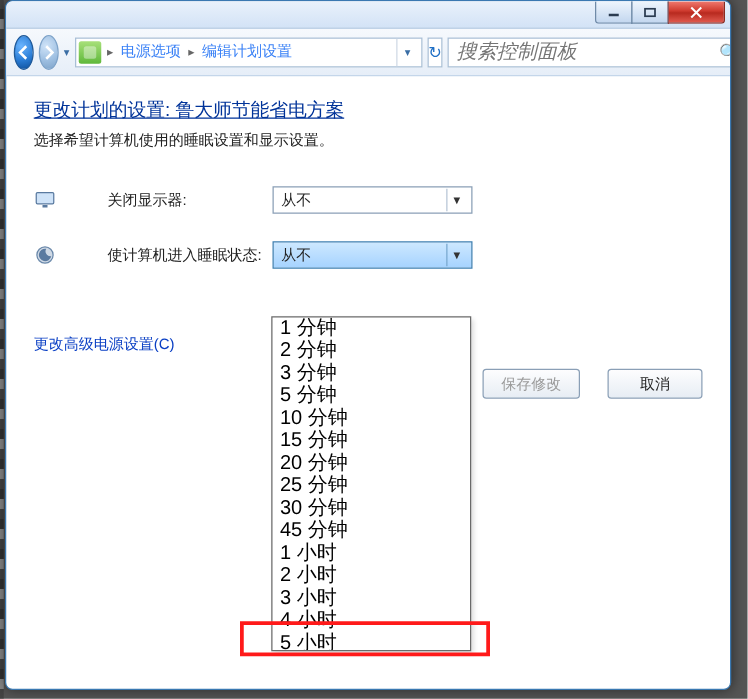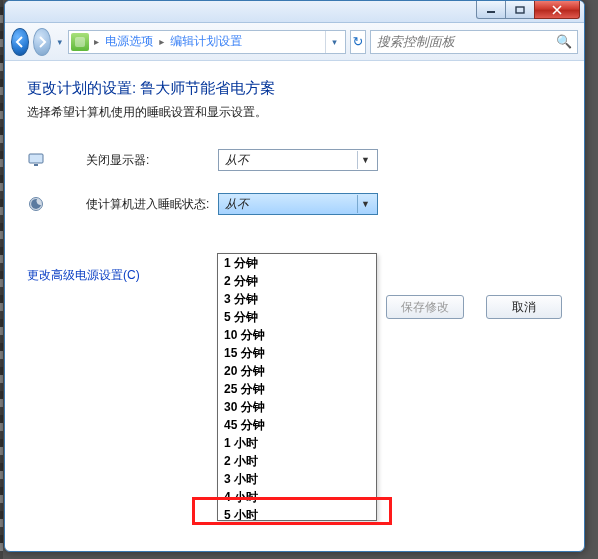--- a/index.html
+++ b/index.html
@@ -77,61 +77,61 @@
   .bc-icon{width:18px;height:18px;display:flex;align-items:center;justify-content:center;background:linear-gradient(#a8e07a,#5fb83a);border-radius:2px;margin-right:3px;}
   .bc-seg{padding:0 4px;color:#3b82f6;}
   .bc-sep{color:#666;padding:0 2px;font-size:10px;}
   .bc-end{margin-left:auto;display:flex;height:100%;}
   .bc-endbtn{width:18px;border-left:1px solid #cfd9e5;display:flex;align-items:center;justify-content:center;color:#3a6ea5;font-size:9px;}
   .refresh{width:24px;height:24px;border:1px solid #a9bfd6;background:#fff;display:flex;align-items:center;justify-content:center;color:#1f6fc5;font-size:13px;}
   .search{
     flex:1;height:24px;border:1px solid #a9bfd6;background:#fff;
     display:flex;align-items:center;padding:0 4px;color:#777;position:relative;
   }
-  .search input{border:none;outline:none;flex:1;font-size:13px;color:#777;font-style:italic;background:transparent;}
+  .search input{border:none;outline:none;flex:1;font-size:16px;color:#777;font-style:italic;background:transparent;}
   .search .sicn{color:#2a6db8;font-size:13px;}
   .menubar{
     height:26px;background:linear-gradient(#f7fafe,#eaf1f9);
     border-bottom:1px solid #d0dcea;
     display:flex;align-items:center;padding:0 8px;gap:2px;color:#222;
   }
   .menuitem{padding:3px 8px;border-radius:2px;}
   .content{
     padding:18px 22px;color:#222;position:relative;height:calc(100% - 22px - 38px - 26px);
   }
-  .heading{color:#003399;font-size:15px;margin-bottom:6px;}
+  .heading{color:#003399;font-size:15px;margin-bottom:6px;text-decoration:underline;}
   .subline{color:#222;margin-bottom:28px;}
   .row{display:flex;align-items:center;margin-bottom:22px;}
   .rowicon{width:18px;height:18px;margin:0 8px 0 0;display:inline-flex;align-items:center;justify-content:center;}
   .rowicon.mon svg, .rowicon.sleep svg{width:16px;height:16px;}
   .rowlabel{width:132px;margin-left:33px;}
   .combo{
     width:160px;height:22px;border:1px solid #8a9fb6;background:#fff;
-    display:flex;align-items:center;padding:0 4px 0 6px;position:relative;font-style:italic;
+    display:flex;align-items:center;padding:0 4px 0 6px;position:relative;
   }
   .combo.active{background:linear-gradient(#cde8ff,#a6d3ff);border-color:#3c7fb1;}
   .combo .cmbtxt{flex:1;}
   .combo .cmbarr{width:16px;height:18px;border-left:1px solid #b7c5d6;display:flex;align-items:center;justify-content:center;font-size:9px;color:#333;}
   .combo.active .cmbarr{border-left-color:#78a8d0;}
   .link{color:#0a3fc4;margin-top:30px;display:inline-block;}
   .btnrow{position:absolute;right:22px;top:234px;display:flex;gap:22px;}
   .btn{
     min-width:76px;height:24px;padding:0 14px;
     border:1px solid #8a9fb6;border-radius:3px;
     background:linear-gradient(#fdfdfe,#e7edf4);
     display:flex;align-items:center;justify-content:center;color:#222;
   }
   .btn.disabled{color:#9a9a9a;}
   .dropdown{
     position:absolute;left:212px;top:252px;width:160px;
     border:1px solid #6a6a6a;background:#fff;z-index:10;
     box-shadow:2px 2px 4px rgba(0,0,0,.15);
     max-height:268px;overflow:hidden;
   }
-  .dropdown .opt{padding:1px 6px;line-height:16px;font-size:12px;color:#000;font-weight:bold;}
+  .dropdown .opt{padding:1px 6px;line-height:16px;font-size:16px;color:#000;}
   .redbox{
     position:absolute;border:3px solid #ff1a1a;
     left:192px;top:497px;width:200px;height:28px;z-index:30;pointer-events:none;
   }
 </style>
 </head>
 <body>
 
 <div class="bgstripe"></div>
 

